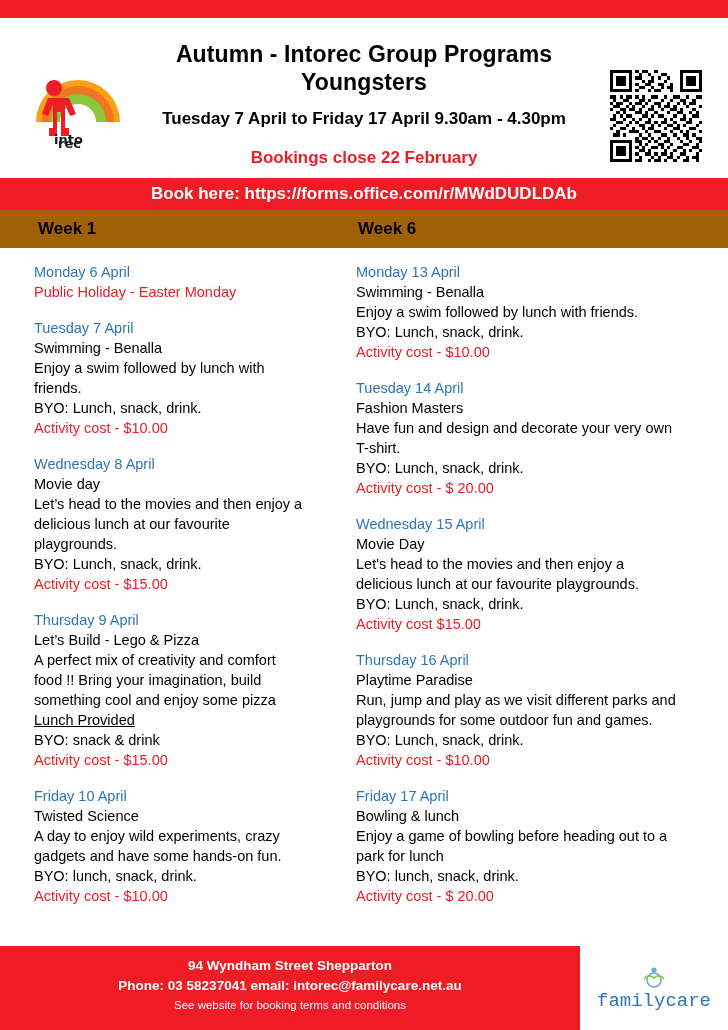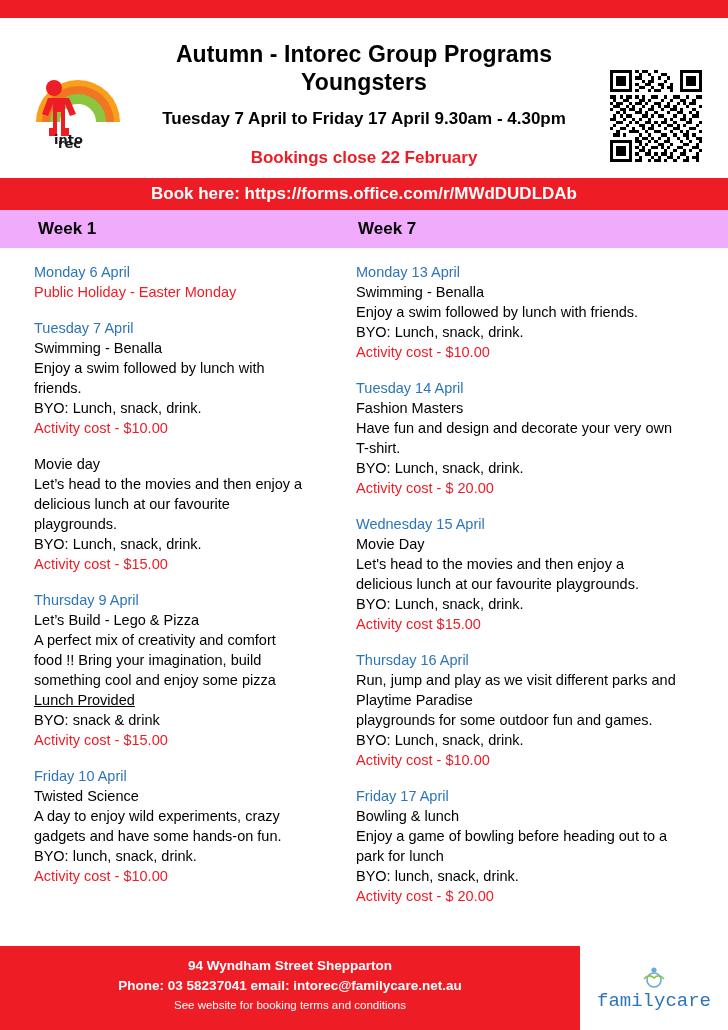--- a/index.html
+++ b/index.html
@@ -86,21 +86,21 @@
     justify-content: center;
   }
   .book-strip-text {
     color: #ffffff;
     font-weight: bold;
     font-size: 17px;
   }
 
   
   .week-band {
-    background: #f0abfc;
+    background: #a16207;
     height: 38px;
     display: flex;
     align-items: center;
   }
   .week-band .wk {
     font-size: 17px;
     font-weight: bold;
     color: #000000;
   }
   .week-band .wk1 { margin-left: 38px; width: 320px; }
@@ -455,38 +455,39 @@
       </svg>
     </div>
   </div>
 
   <div class="book-strip">
     <div class="book-strip-text">Book here:  https://forms.office.com/r/MWdDUDLDAb</div>
   </div>
 
   <div class="week-band">
     <div class="wk wk1">Week 1</div>
-    <div class="wk wk2">Week 7</div>
+    <div class="wk wk2">Week 6</div>
   </div>
 
   <div class="columns">
     <div class="col col-left" id="week1-col">
         <div class="entry">
           <div class="day">Monday 6 April</div>
           <div class="line holiday">Public Holiday  - Easter Monday</div>
         </div>
         <div class="entry">
           <div class="day">Tuesday 7 April</div>
           <div class="line">Swimming - Benalla</div>
           <div class="line">Enjoy a swim followed by lunch with</div>
           <div class="line">friends.</div>
           <div class="line">BYO: Lunch, snack, drink.</div>
           <div class="cost">Activity cost - $10.00</div>
         </div>
         <div class="entry">
+          <div class="day">Wednesday 8 April</div>
           <div class="line">Movie day</div>
           <div class="line">Let’s head to the movies and then enjoy a</div>
           <div class="line">delicious lunch at our favourite</div>
           <div class="line">playgrounds.</div>
           <div class="line">BYO: Lunch, snack, drink.</div>
           <div class="cost">Activity cost - $15.00</div>
         </div>
         <div class="entry">
           <div class="day">Thursday 9 April</div>
           <div class="line">Let’s Build - Lego &amp; Pizza</div>
@@ -525,22 +526,22 @@
         <div class="entry">
           <div class="day">Wednesday 15 April</div>
           <div class="line">Movie Day</div>
           <div class="line">Let's head to the movies and then enjoy a</div>
           <div class="line">delicious lunch at our favourite playgrounds.</div>
           <div class="line">BYO: Lunch, snack, drink.</div>
           <div class="cost">Activity cost $15.00</div>
         </div>
         <div class="entry">
           <div class="day">Thursday 16 April</div>
+          <div class="line">Playtime Paradise</div>
           <div class="line">Run, jump and play as we visit different parks and</div>
-          <div class="line">Playtime Paradise</div>
           <div class="line">playgrounds for some outdoor fun and games.</div>
           <div class="line">BYO: Lunch, snack, drink.</div>
           <div class="cost">Activity cost - $10.00</div>
         </div>
         <div class="entry">
           <div class="day">Friday 17 April</div>
           <div class="line">Bowling &amp; lunch</div>
           <div class="line">Enjoy a game of bowling before heading out to a</div>
           <div class="line">park for lunch</div>
           <div class="line">BYO: lunch, snack, drink.</div>

